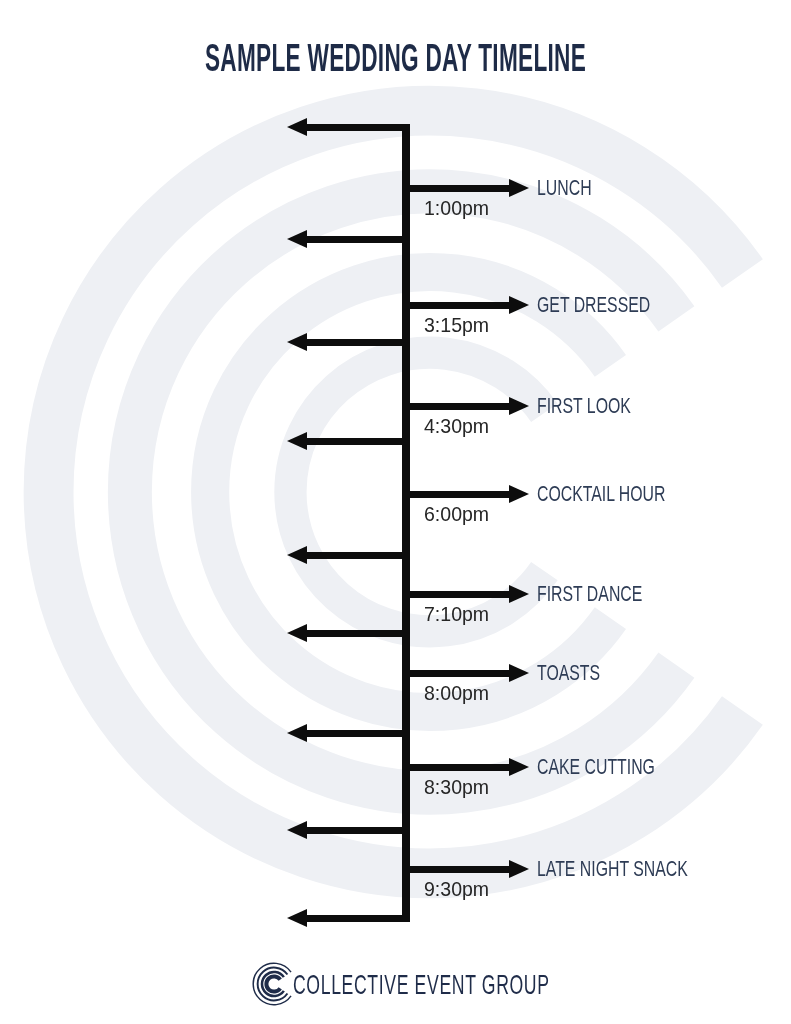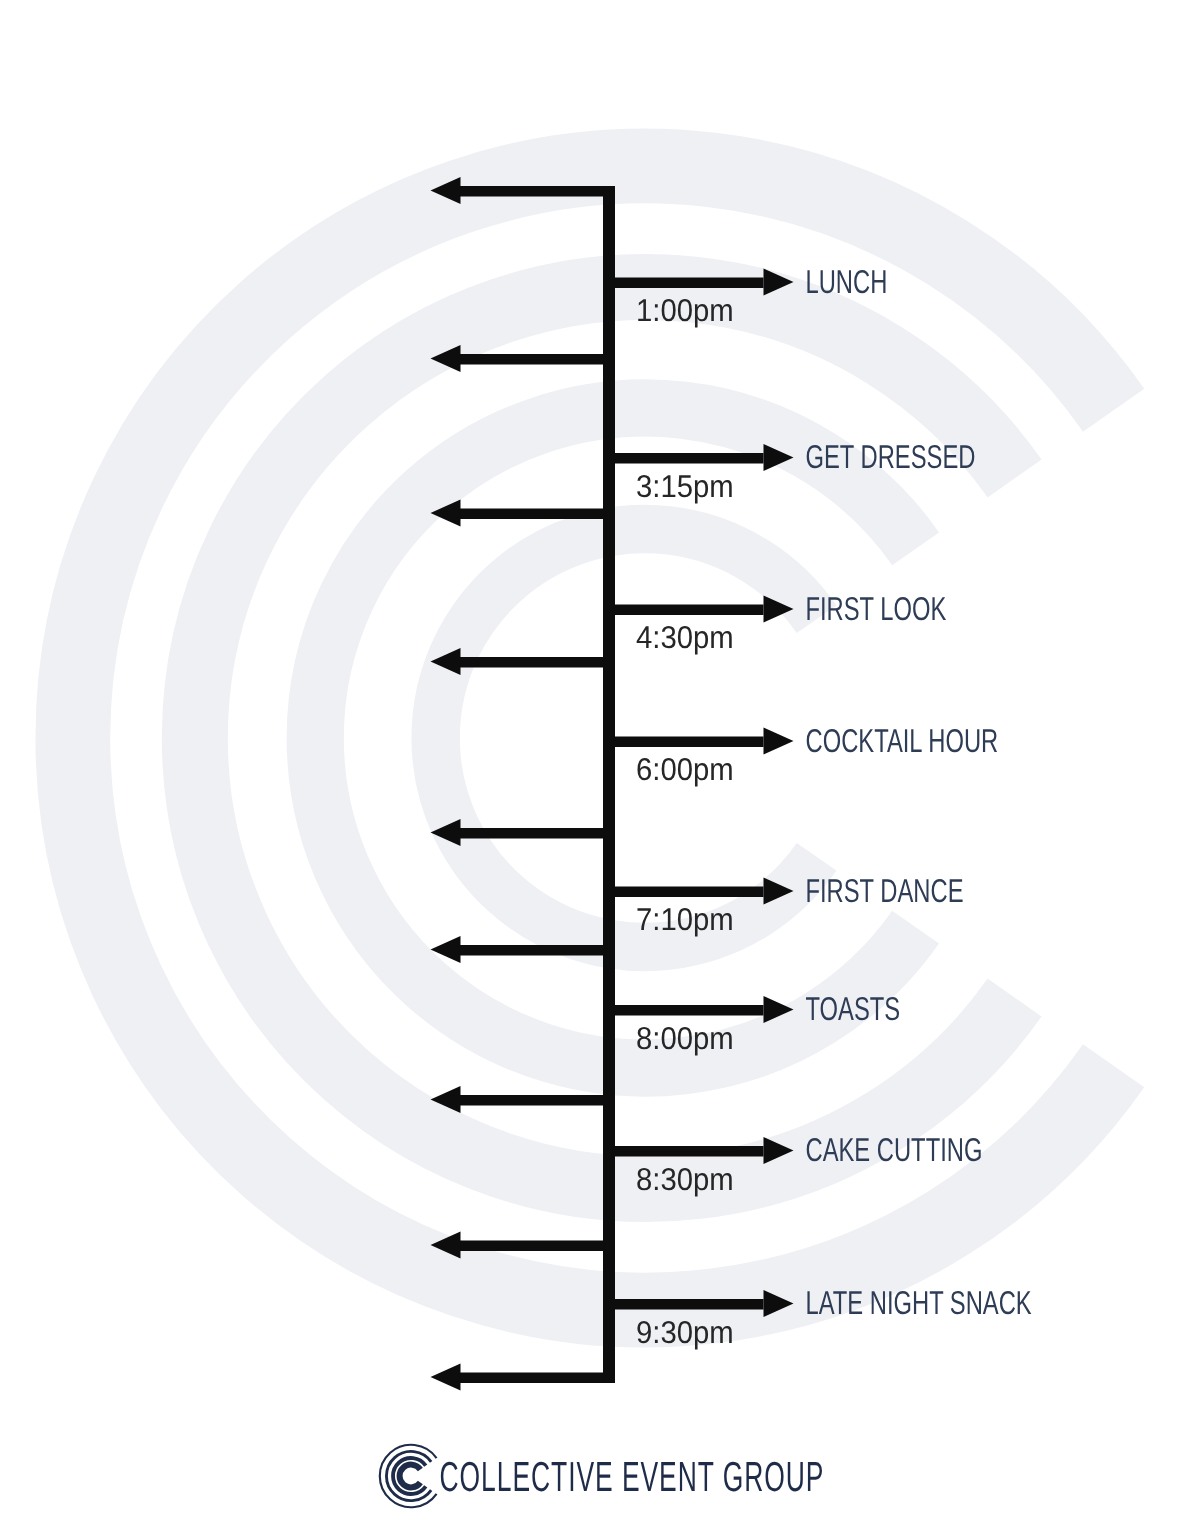--- a/index.html
+++ b/index.html
@@ -123,20 +123,23 @@
 <div class="canvas">
 
   <svg class="watermark" viewBox="0 0 60 60" aria-hidden="true">
     <path d="M51.3 15.1 A26 26 0 1 0 51.3 44.9" fill="none" style="stroke:var(--watermark,#eef0f4)" stroke-width="3.4"></path>
     <path d="M46.8 18.2 A20.5 20.5 0 1 0 46.8 41.8" fill="none" style="stroke:var(--watermark,#eef0f4)" stroke-width="3.0"></path>
     <path d="M42.3 21.4 A15 15 0 1 0 42.3 38.6" fill="none" style="stroke:var(--watermark,#eef0f4)" stroke-width="2.6"></path>
     <path d="M37.8 24.6 A9.5 9.5 0 1 0 37.8 35.4" fill="none" style="stroke:var(--watermark,#eef0f4)" stroke-width="2.2"></path>
   </svg>
 
   <div class="content">
+    <div class="title-wrap">
+      <span class="title-text">SAMPLE WEDDING DAY TIMELINE</span>
+    </div>
 
     <div class="spine"></div>
 
     <div id="events">
   <div class="event left">
 
     <div class="aline" style="top: 124px;"></div>
     <div class="ahead" style="top: 118px;"></div>
 
   </div>

